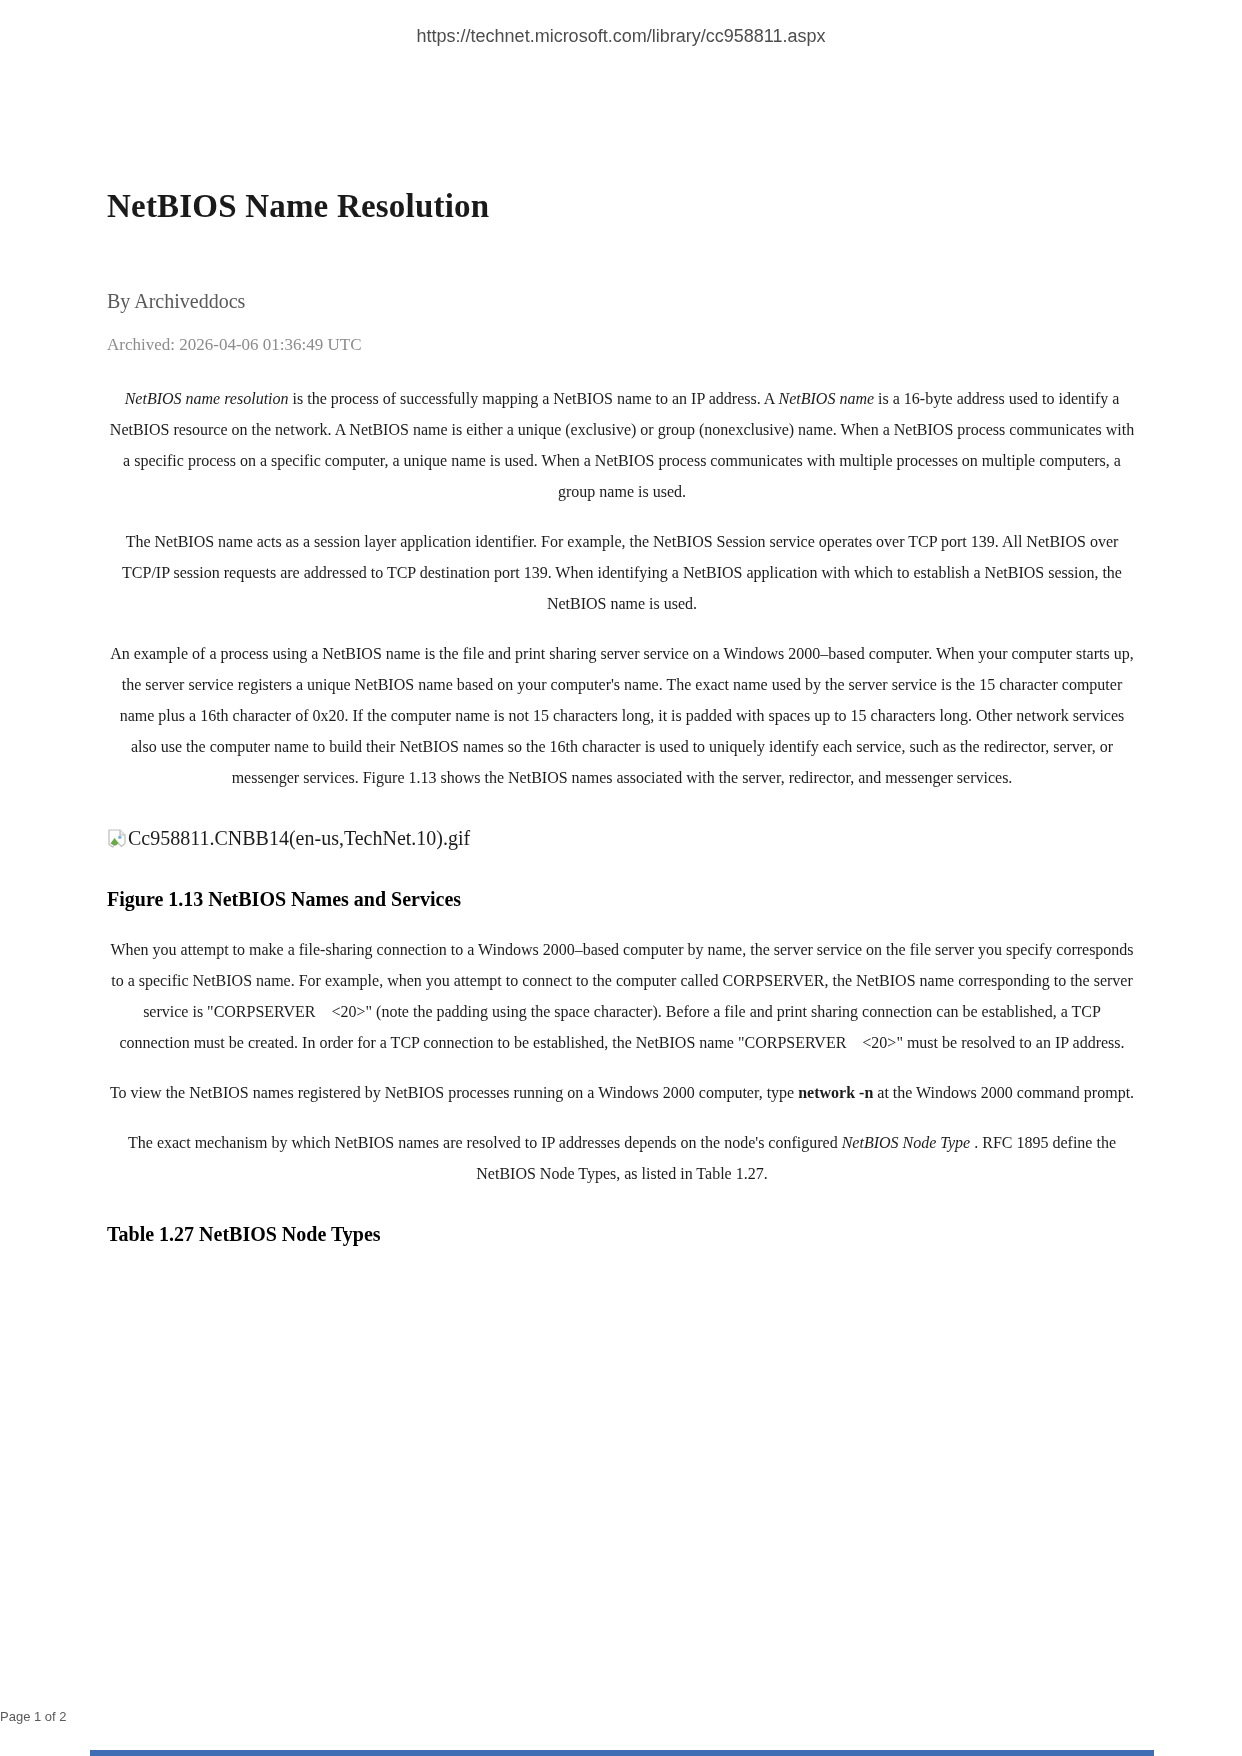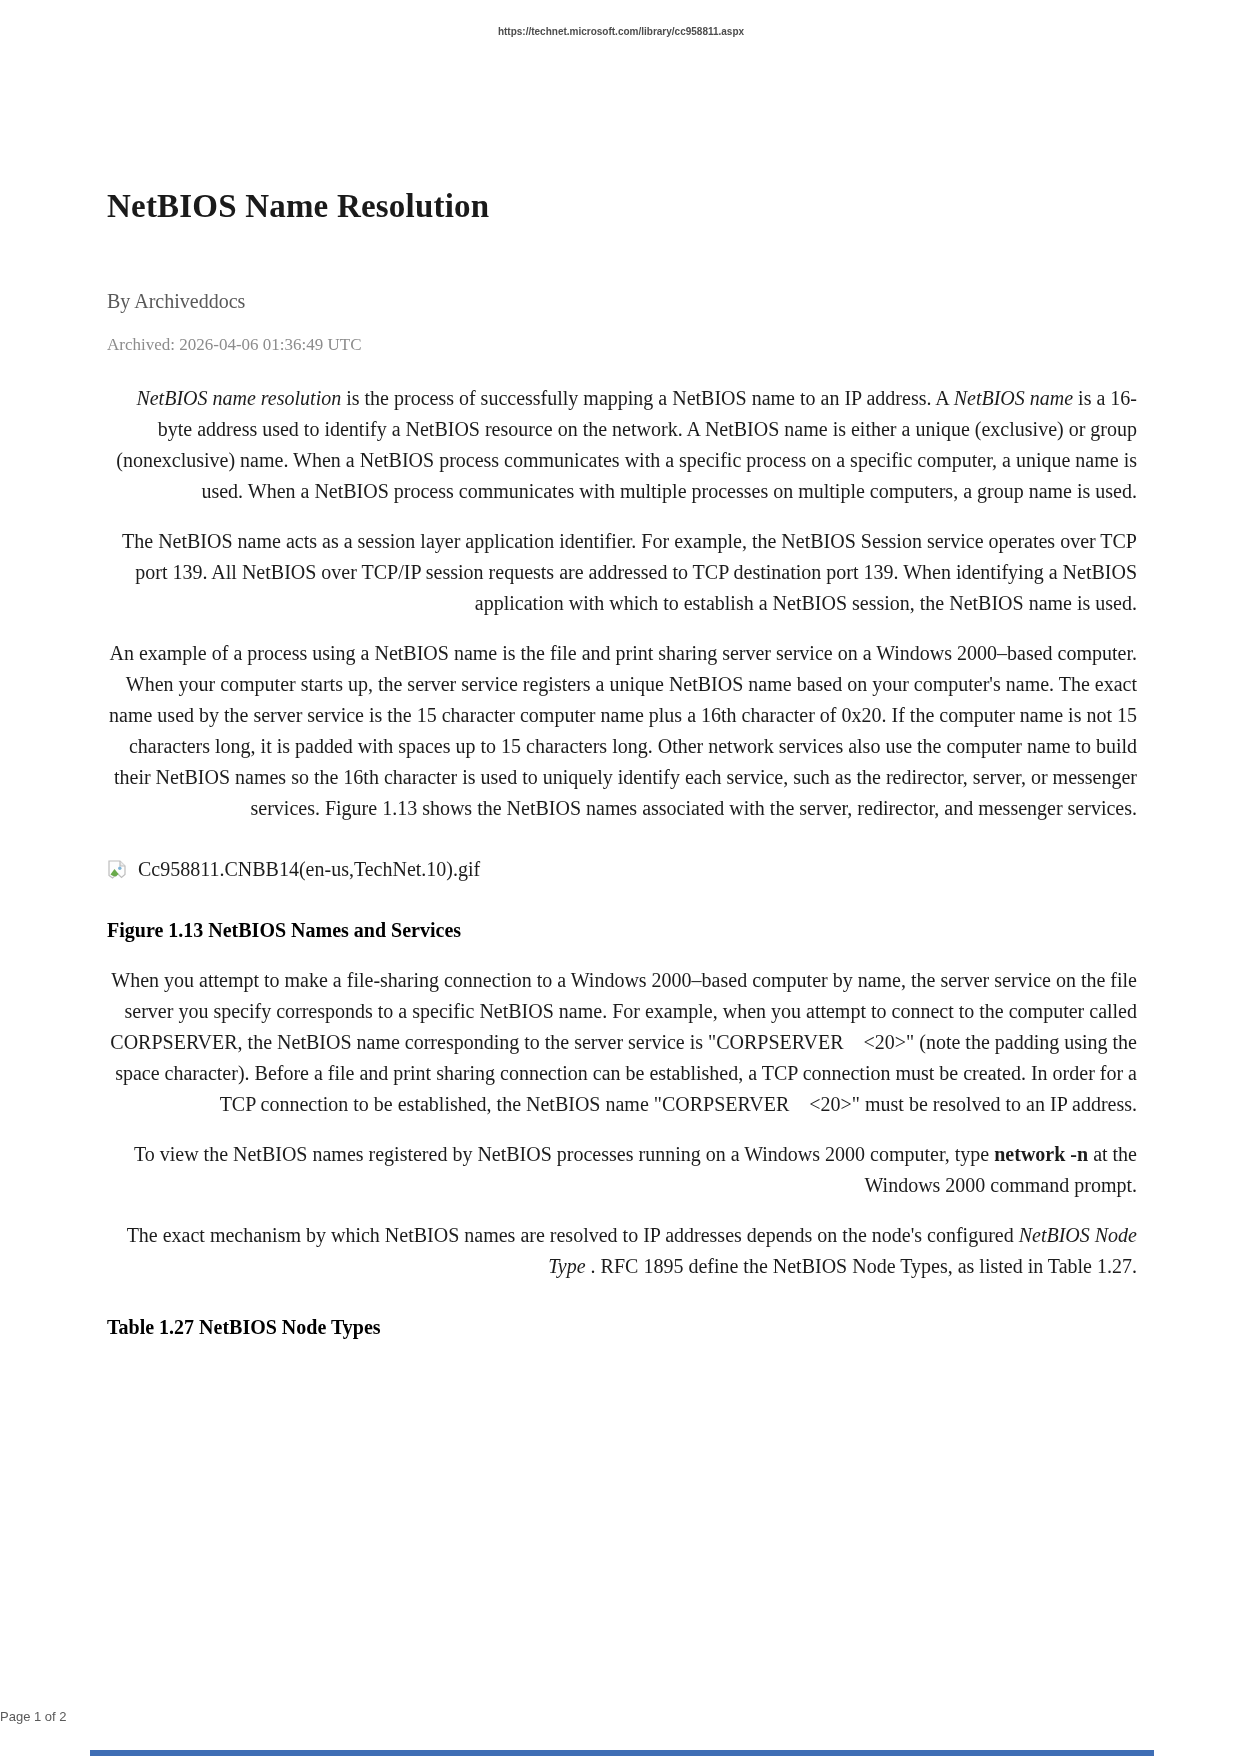--- a/index.html
+++ b/index.html
@@ -8,21 +8,21 @@
     width:1242px; height:1756px;
     background:#ffffff;
     overflow:hidden;
     font-family:"Liberation Serif", serif;
     color:#1f1f1f;
   }
   .url-bar {
     position:absolute; top:26px; left:0; right:0;
     text-align:center;
     font-family:"Liberation Sans", sans-serif;
-    font-size:10px; color:#4d4d4d;font-weight:bold;
+    font-size:18px; color:#4d4d4d;
   }
   .content {
     position:absolute; top:0; left:107px; width:1030px;
   }
   .doc-title {
     margin:186px 0 0 0;
     font-size:33px; line-height:40px;
     font-weight:bold; color:#1a1a1a;
     letter-spacing:0.2px;
   }
@@ -31,29 +31,29 @@
     font-size:20px; line-height:26px;
     color:#595959;
   }
   .archived {
     margin:20px 0 0 0;
     font-size:17px; line-height:22px;
     color:#8c8c8c;
   }
   .para {
     margin:19px 0 0 0;
-    font-size:20px; line-height:31px;
+    font-size:16px; line-height:31px;
     color:#1c1c1c;
     white-space:pre-wrap;
-    text-align:right;
+    text-align:center;
   }
   .para.first { margin-top:27px; }
   .img-placeholder {
     margin:30px 0 0 0;
-    display:flex; align-items:center; gap:11px;
+    display:flex; align-items:center; gap:1px;
     font-size:20px; line-height:31px; color:#1c1c1c;
   }
   .img-placeholder svg { display:block; margin-top:2px; }
   .block-heading {
     margin:30px 0 6px 0;
     font-size:20px; line-height:31px;
     font-weight:bold; color:#000000;
   }
   .footer-page {
     position:absolute; bottom:32px; left:0; right:0;

